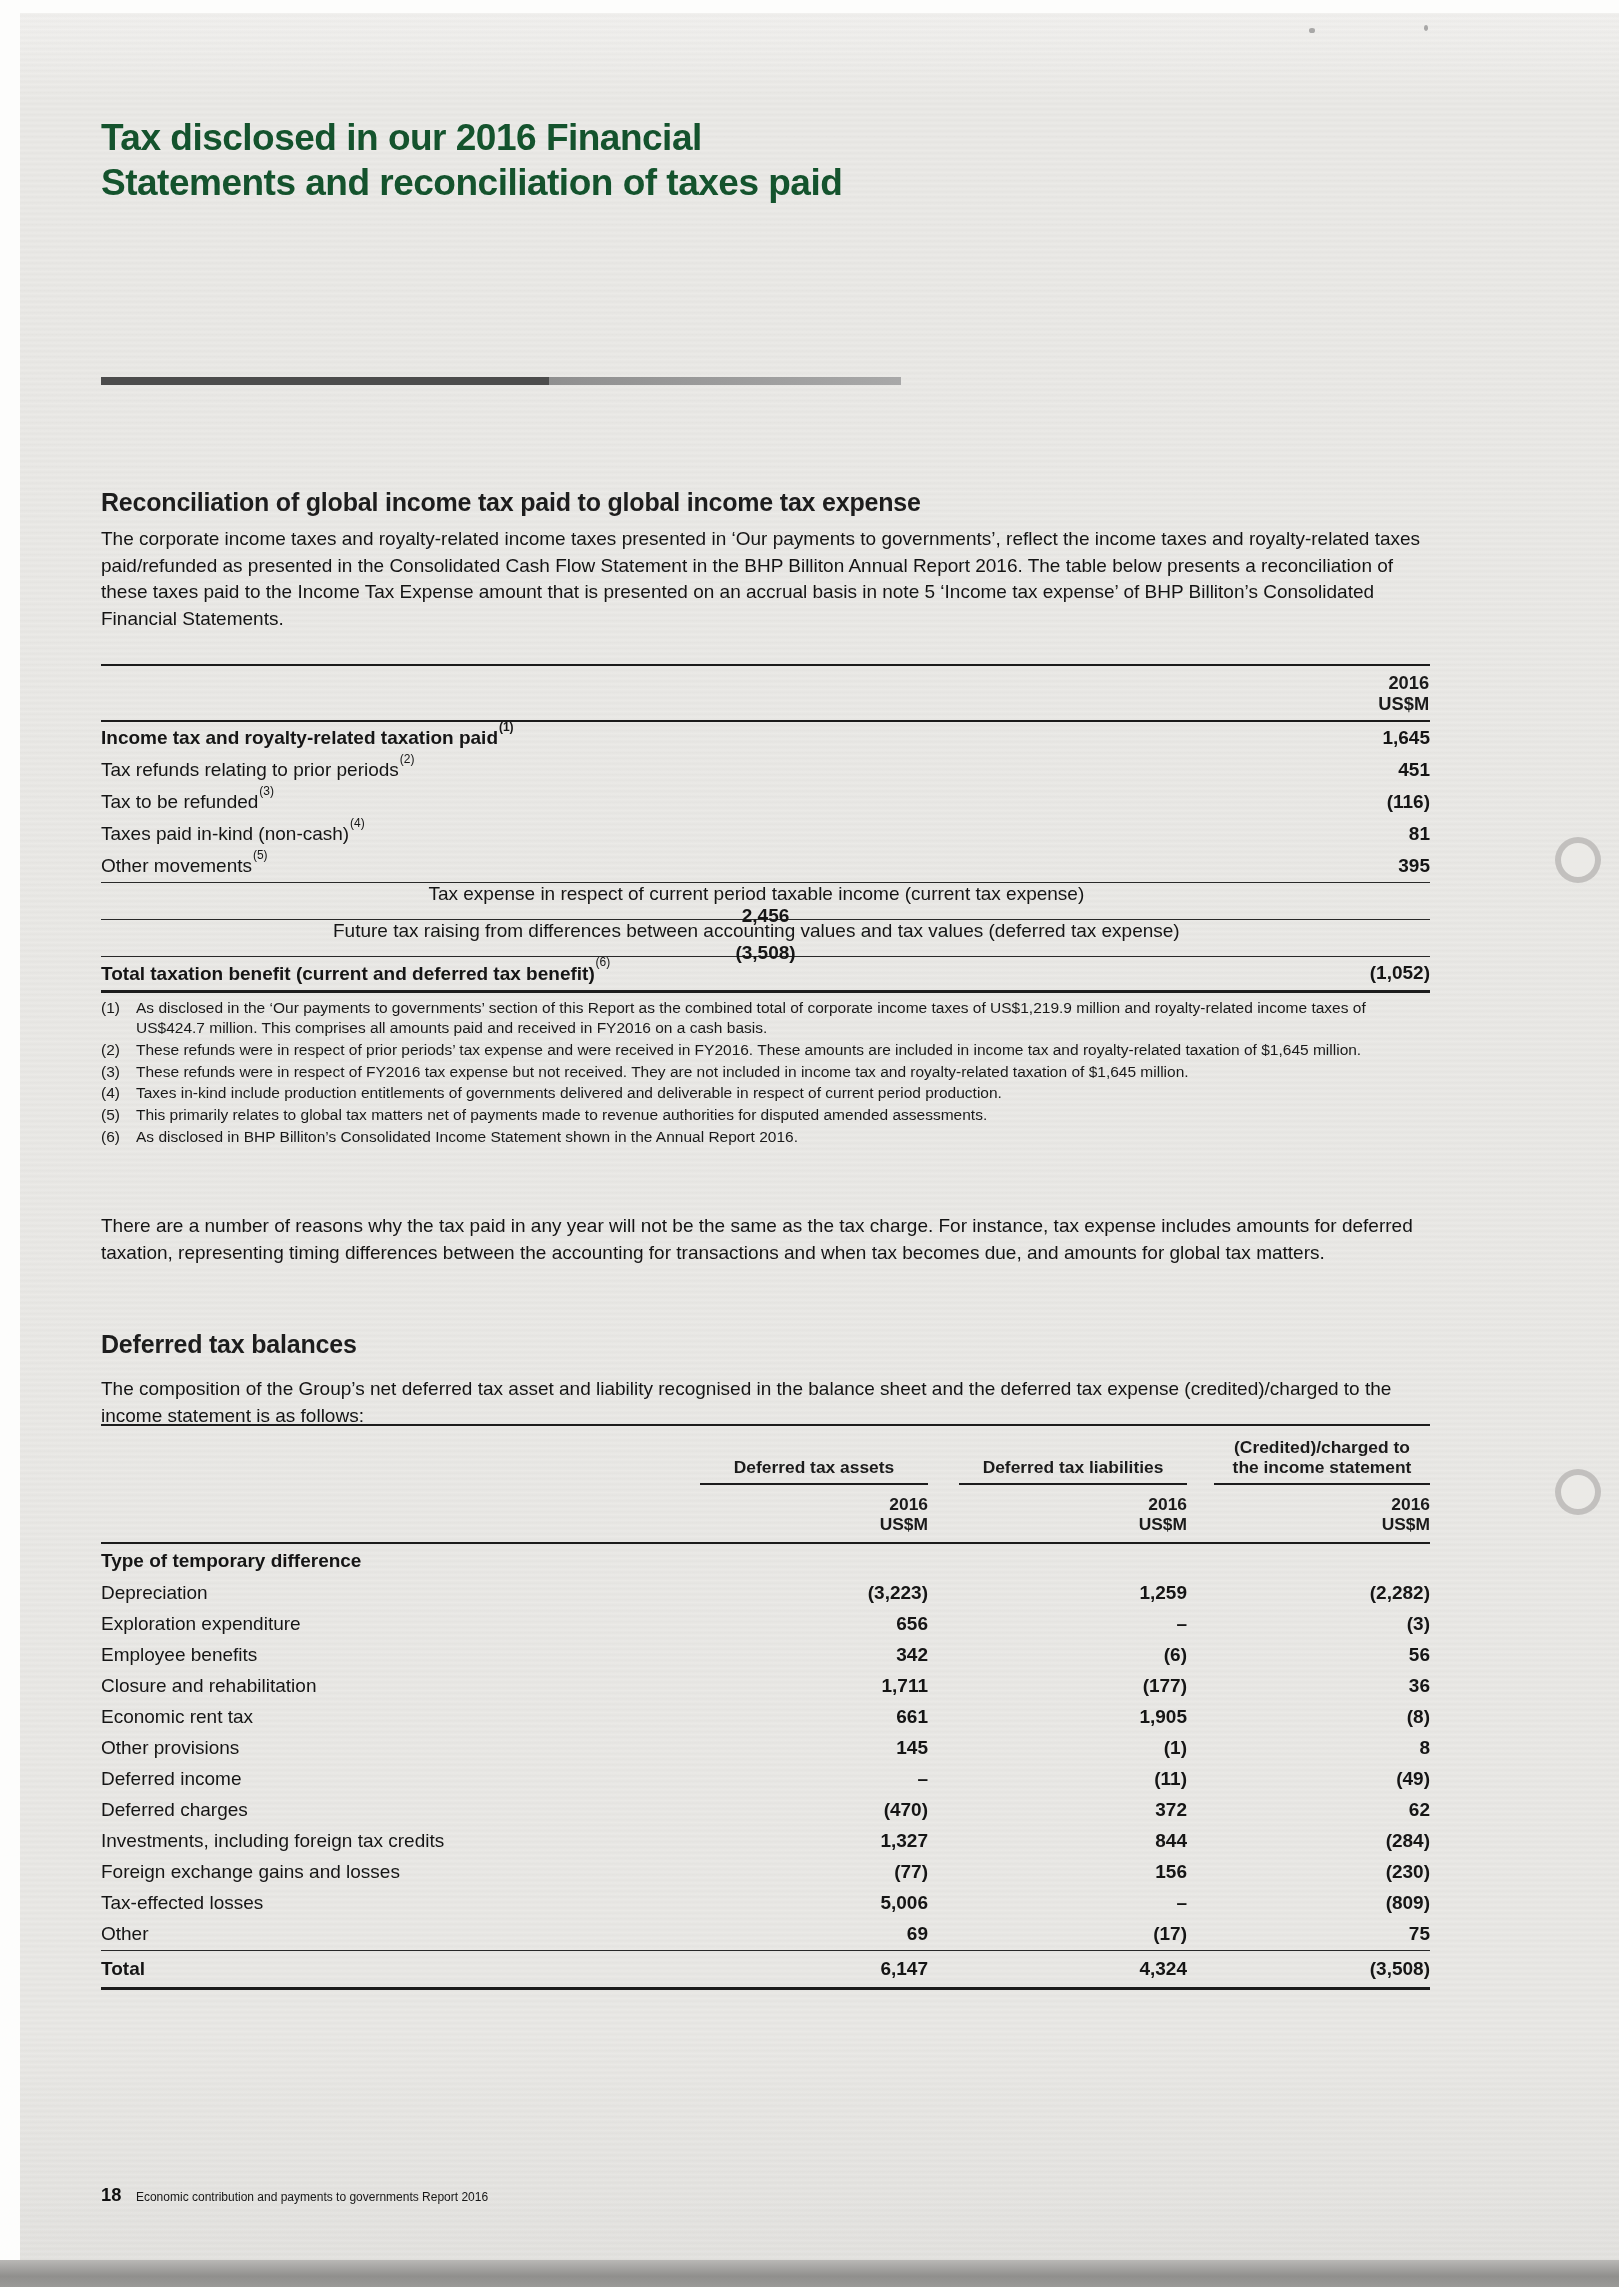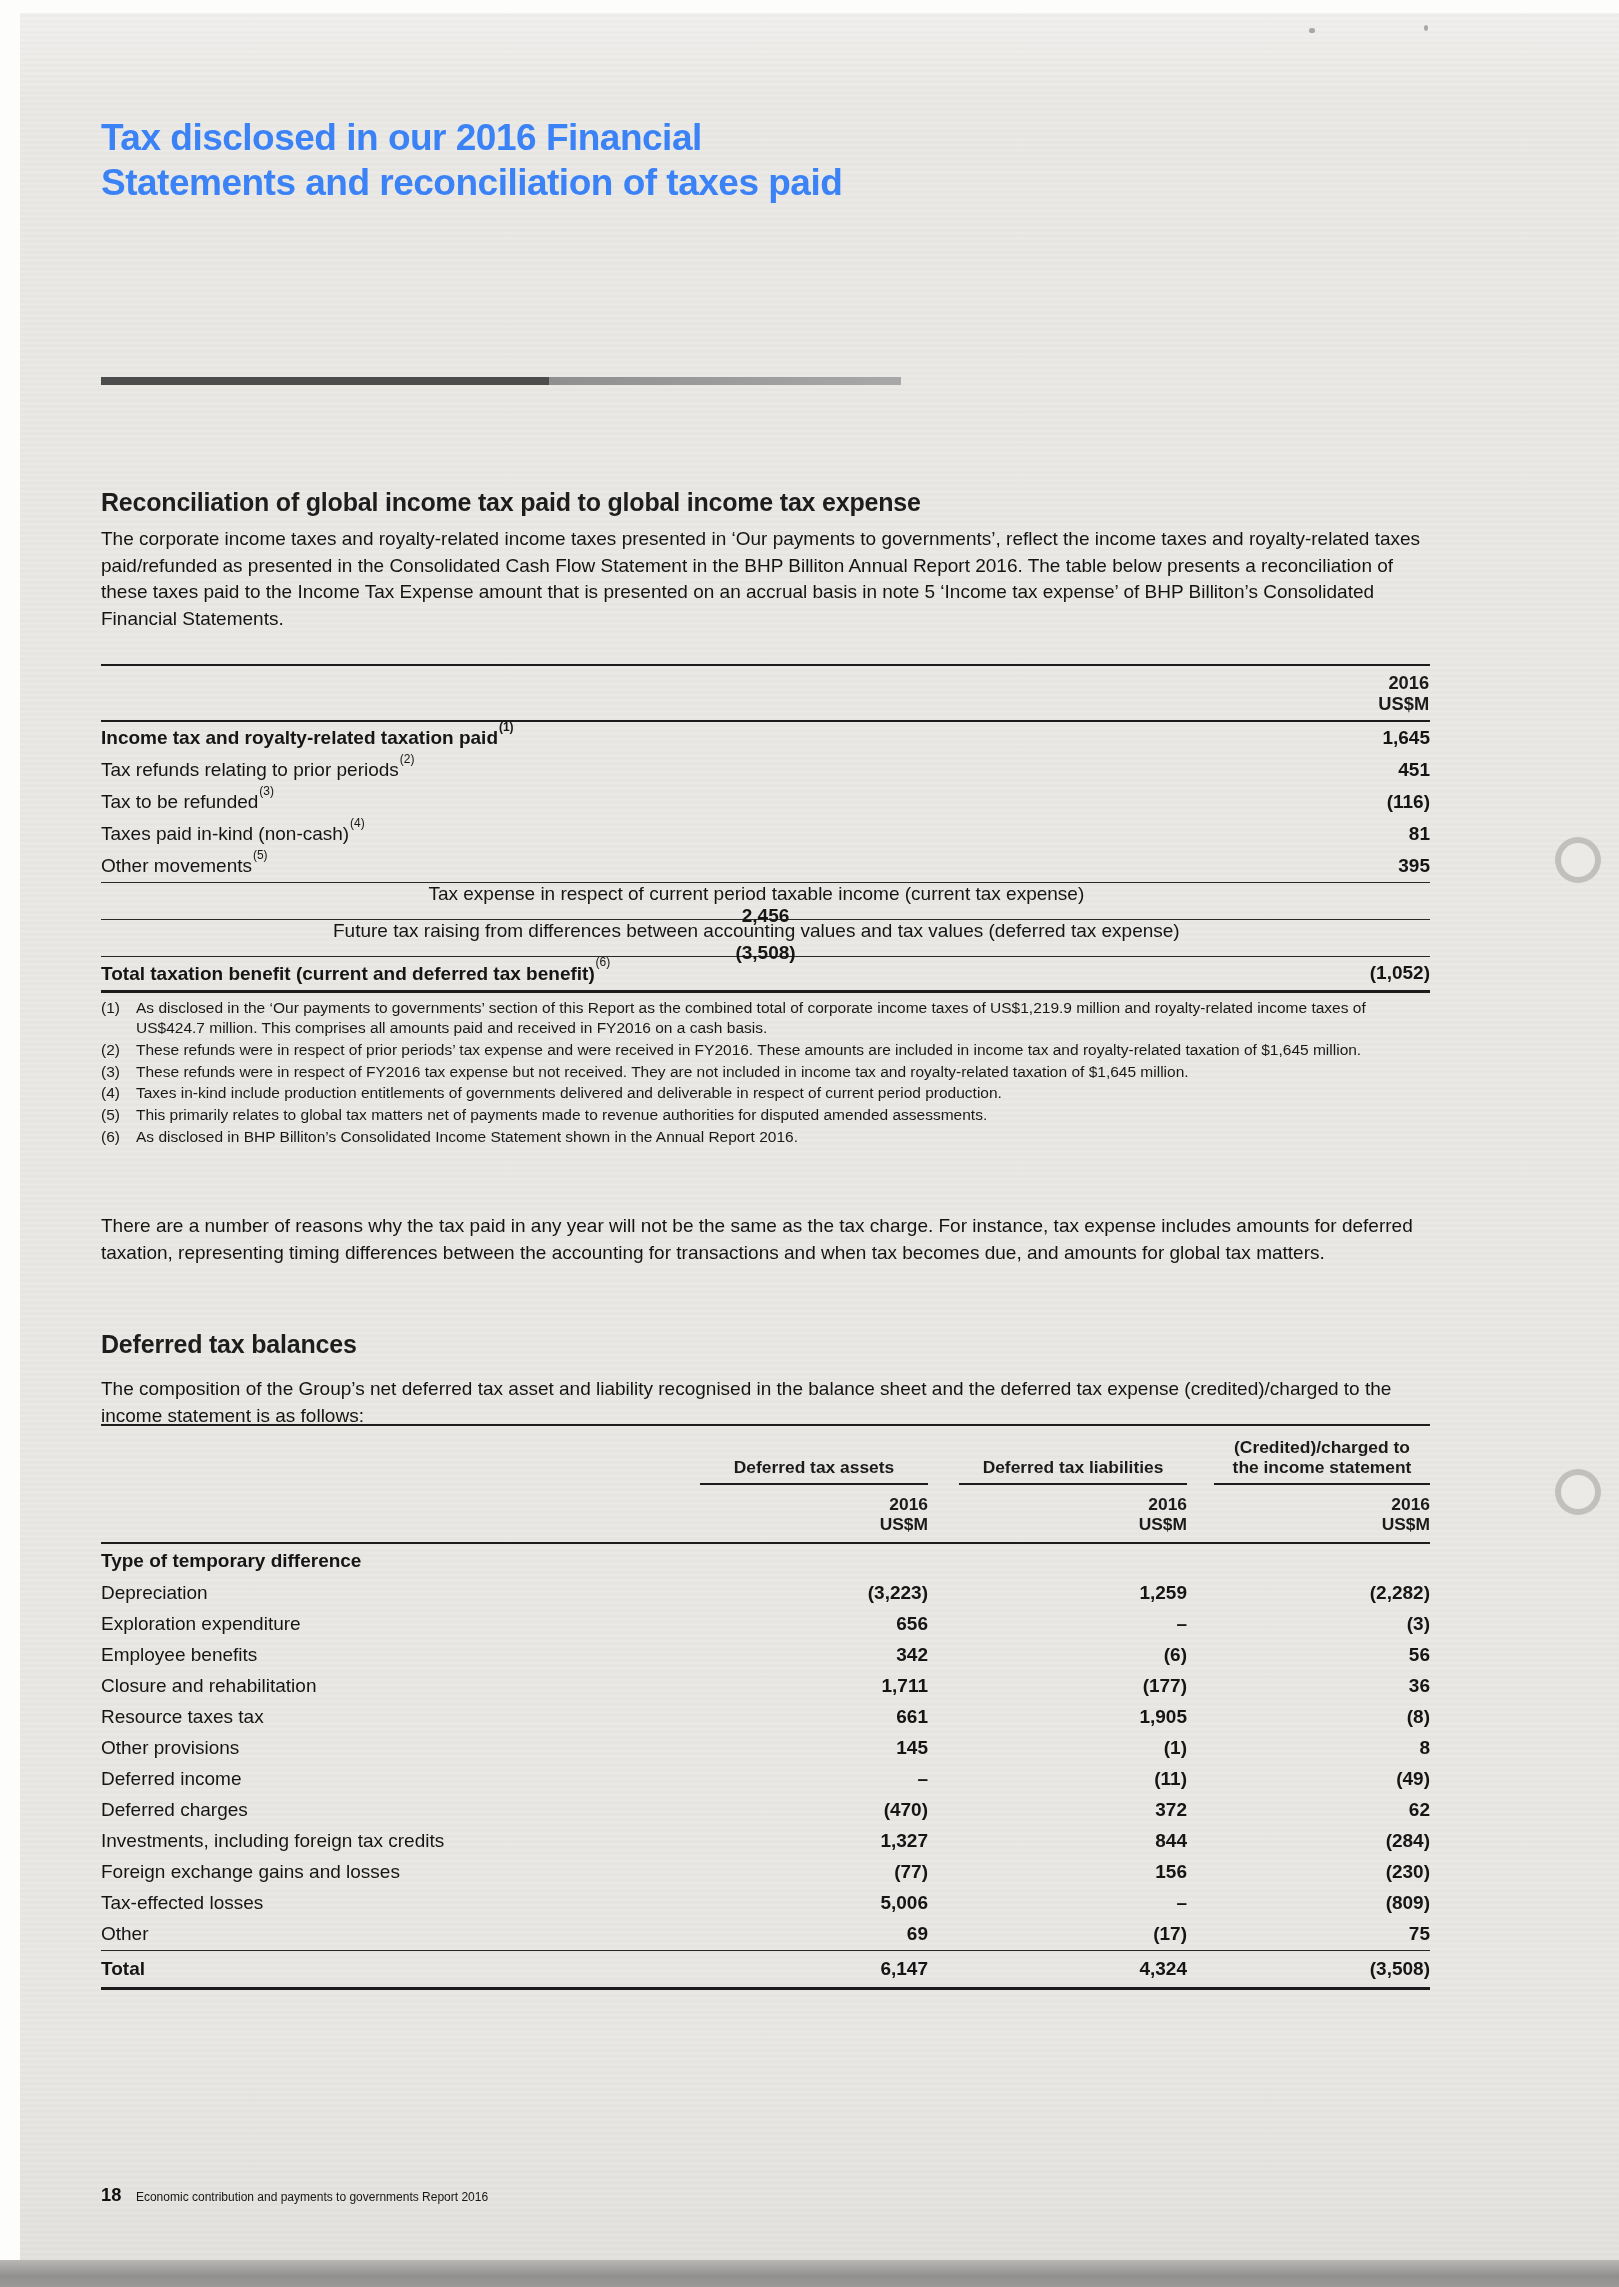--- a/index.html
+++ b/index.html
@@ -11,21 +11,21 @@
     background:
       repeating-linear-gradient(180deg, rgba(255,255,255,0.05) 0px, rgba(0,0,0,0.018) 2.7px, rgba(255,255,255,0.04) 5.5px),
       linear-gradient(180deg,#f1f0ee 0%, #eae9e6 4%, #e9e8e5 90%, #e3e2df 100%);
   }
   .bottom-band { position:absolute; left:0; right:0; bottom:0; height:27.4px;
     background:linear-gradient(180deg,#b9b8b6 0%, #908f8d 60%, #9b9a98 100%); }
 
   .content { position:absolute; left:101px; top:0; width:1329px; color:#151515; }
 
   .page-title { position:absolute; top:115px; left:0; width:1096px;
-    font-size:37px; line-height:45px; font-weight:bold; color:#3b82f6; letter-spacing:-0.5px; }
+    font-size:37px; line-height:45px; font-weight:bold; color:#14532d; letter-spacing:-0.5px; }
 
   .title-bar { position:absolute; top:377px; left:0; width:800px; height:8.2px;
     background:linear-gradient(90deg,#4c4c4c 0%, #4c4c4c 56%, #8f8f8f 56%, #a8a8a8 100%); }
 
   .h2 { position:absolute; left:0; font-size:25px; font-weight:bold; color:#1d1d1d; letter-spacing:-0.2px; }
   .h2.sec1 { top:488px; }
   .h2.sec2 { top:1330px; }
 
   .para { position:absolute; left:0; width:1329px; font-size:19px; line-height:26.5px; color:#141414; }
   .para.p1 { top:526px; }
@@ -217,21 +217,21 @@
         <div class="num">(6)</div>
         <div class="num">56</div>
       </div>
       <div class="t2-grid t2-row">
         <div>Closure and rehabilitation</div>
         <div class="num">1,711</div>
         <div class="num">(177)</div>
         <div class="num">36</div>
       </div>
       <div class="t2-grid t2-row">
-        <div>Resource taxes tax</div>
+        <div>Economic rent tax</div>
         <div class="num">661</div>
         <div class="num">1,905</div>
         <div class="num">(8)</div>
       </div>
       <div class="t2-grid t2-row">
         <div>Other provisions</div>
         <div class="num">145</div>
         <div class="num">(1)</div>
         <div class="num">8</div>
       </div>

